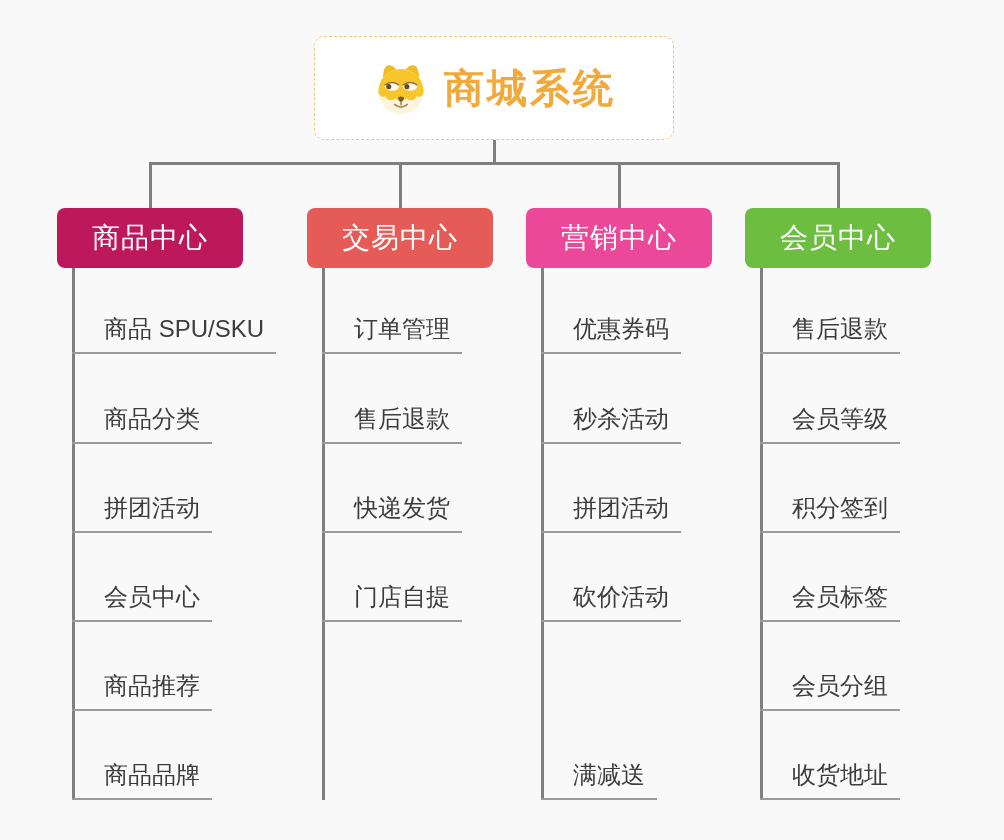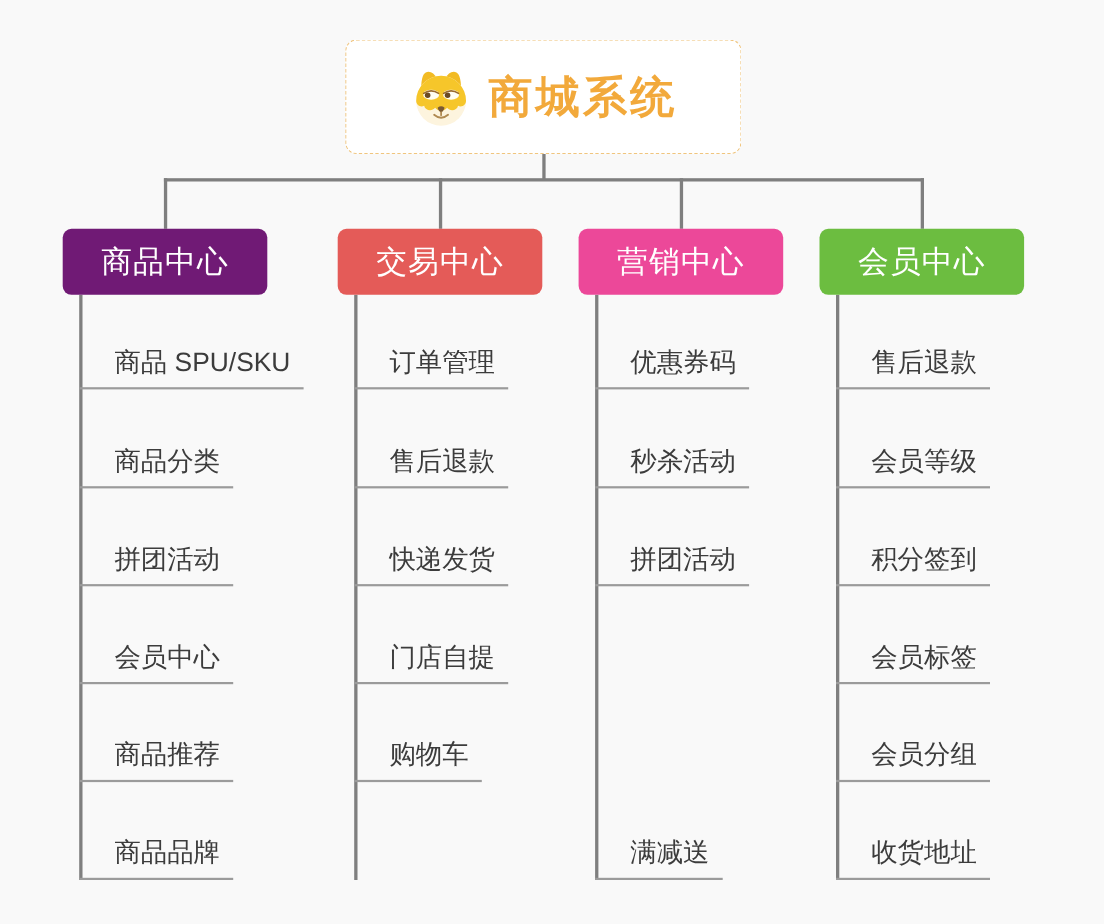--- a/index.html
+++ b/index.html
@@ -105,21 +105,21 @@
       <circle cx="18.5" cy="30.5" r="2.8" fill="#6b4a23"></circle>
       <circle cx="38.5" cy="30.5" r="2.8" fill="#6b4a23"></circle>
 
       <path d="M28.5 43 q3.5 -3 7 0 q-1.5 4.5 -3.5 4.5 q-2 0 -3.5 -4.5 z" fill="#7a5a33"></path>
 
       <path d="M32 47.5 v3 M25 50 q7 6 14 0" stroke="#b08a52" stroke-width="1.8" fill="none" stroke-linecap="round"></path>
     </svg>
     <span class="root-label" style="color: rgb(242, 169, 59);">商城系统</span>
   </div>
 
-  <div class="branch" style="left: 57px; background-color: #701a75;">
+  <div class="branch" style="left: 57px; background-color: #be185d;">
     <span>商品中心</span>
   </div>
   <div class="branch" style="left: 307px; background-color: rgb(228, 91, 88);">
     <span>交易中心</span>
   </div>
   <div class="branch" style="left: 526px; background-color: #ec4899;">
     <span>营销中心</span>
   </div>
   <div class="branch" style="left: 745px; background-color: rgb(108, 189, 64);">
     <span>会员中心</span>
@@ -129,25 +129,25 @@
   <div class="child" style="left:72px;top:400px">商品分类</div>
   <div class="child" style="left:72px;top:489px">拼团活动</div>
   <div class="child" style="left:72px;top:578px">会员中心</div>
   <div class="child" style="left:72px;top:667px">商品推荐</div>
   <div class="child" style="left:72px;top:756px">商品品牌</div>
 
   <div class="child" style="left:322px;top:310px">订单管理</div>
   <div class="child" style="left:322px;top:400px">售后退款</div>
   <div class="child" style="left:322px;top:489px">快递发货</div>
   <div class="child" style="left:322px;top:578px">门店自提</div>
-  <div class="child" style="left:322px;top:667px">购物车</div>
 
   <div class="child" style="left:541px;top:310px">优惠券码</div>
   <div class="child" style="left:541px;top:400px">秒杀活动</div>
   <div class="child" style="left:541px;top:489px">拼团活动</div>
+  <div class="child" style="left:541px;top:578px">砍价活动</div>
   <div class="child" style="left:541px;top:756px">满减送</div>
 
   <div class="child" style="left:760px;top:310px">售后退款</div>
   <div class="child" style="left:760px;top:400px">会员等级</div>
   <div class="child" style="left:760px;top:489px">积分签到</div>
   <div class="child" style="left:760px;top:578px">会员标签</div>
   <div class="child" style="left:760px;top:667px">会员分组</div>
   <div class="child" style="left:760px;top:756px">收货地址</div>
 
 </div>

